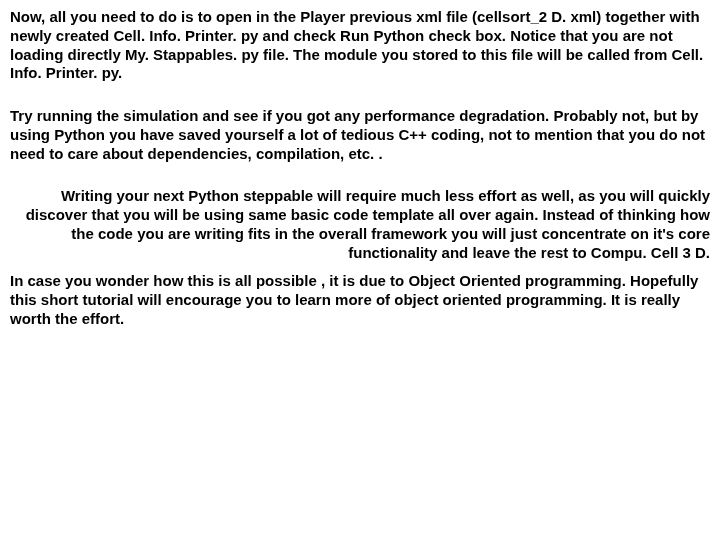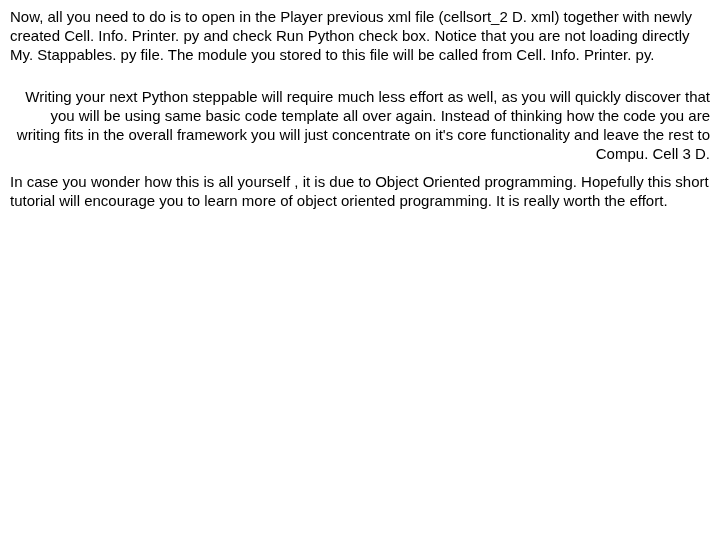--- a/index.html
+++ b/index.html
@@ -10,33 +10,35 @@
     background: #ffffff;
     font-family: Arial, Helvetica, sans-serif;
     font-size: 15px;
     line-height: 1.25;
     color: #000000;
   }
   .page {
     padding: 8px 10px 10px 10px;
     box-sizing: border-box;
     width: 720px;
+    font-weight: bold;
   }
   .para {
     margin: 0 0 24px 0;
     text-align: left;
   }
   .para.last {
     margin-bottom: 0;
   }
   .para.tight {
     margin-bottom: 10px;
     text-align: right;
   }
 </style>
 </head>
 <body>
 
 <div class="page">
   <p class="para">Now, all you need to do is to open in the Player previous xml file (cellsort_2 D. xml) together with newly created Cell. Info. Printer. py and check Run Python check box. Notice that you are not loading directly My. Stappables. py file. The module you stored to this file will be called from Cell. Info. Printer. py.</p>
+  <p class="para">Try running the simulation and see if you got any performance degradation. Probably not, but by using Python you have saved yourself a lot of tedious C++ coding, not to mention that you do not need to care about dependencies, compilation, etc. .</p>
   <p class="para tight">Writing your next Python steppable will require much less effort as well, as you will quickly discover that you will be using same basic code template all over again. Instead of thinking how the code you are writing fits in the overall framework you will just concentrate on it's core functionality and leave the rest to Compu. Cell 3 D.</p>
-  <p class="para last">In case you wonder how this is all yourself , it is due to Object Oriented programming. Hopefully this short tutorial will encourage you to learn more of object oriented programming. It is really worth the effort.</p>
+  <p class="para last">In case you wonder how this is all possible , it is due to Object Oriented programming. Hopefully this short tutorial will encourage you to learn more of object oriented programming. It is really worth the effort.</p>
 </div>
 
 </body></html>

